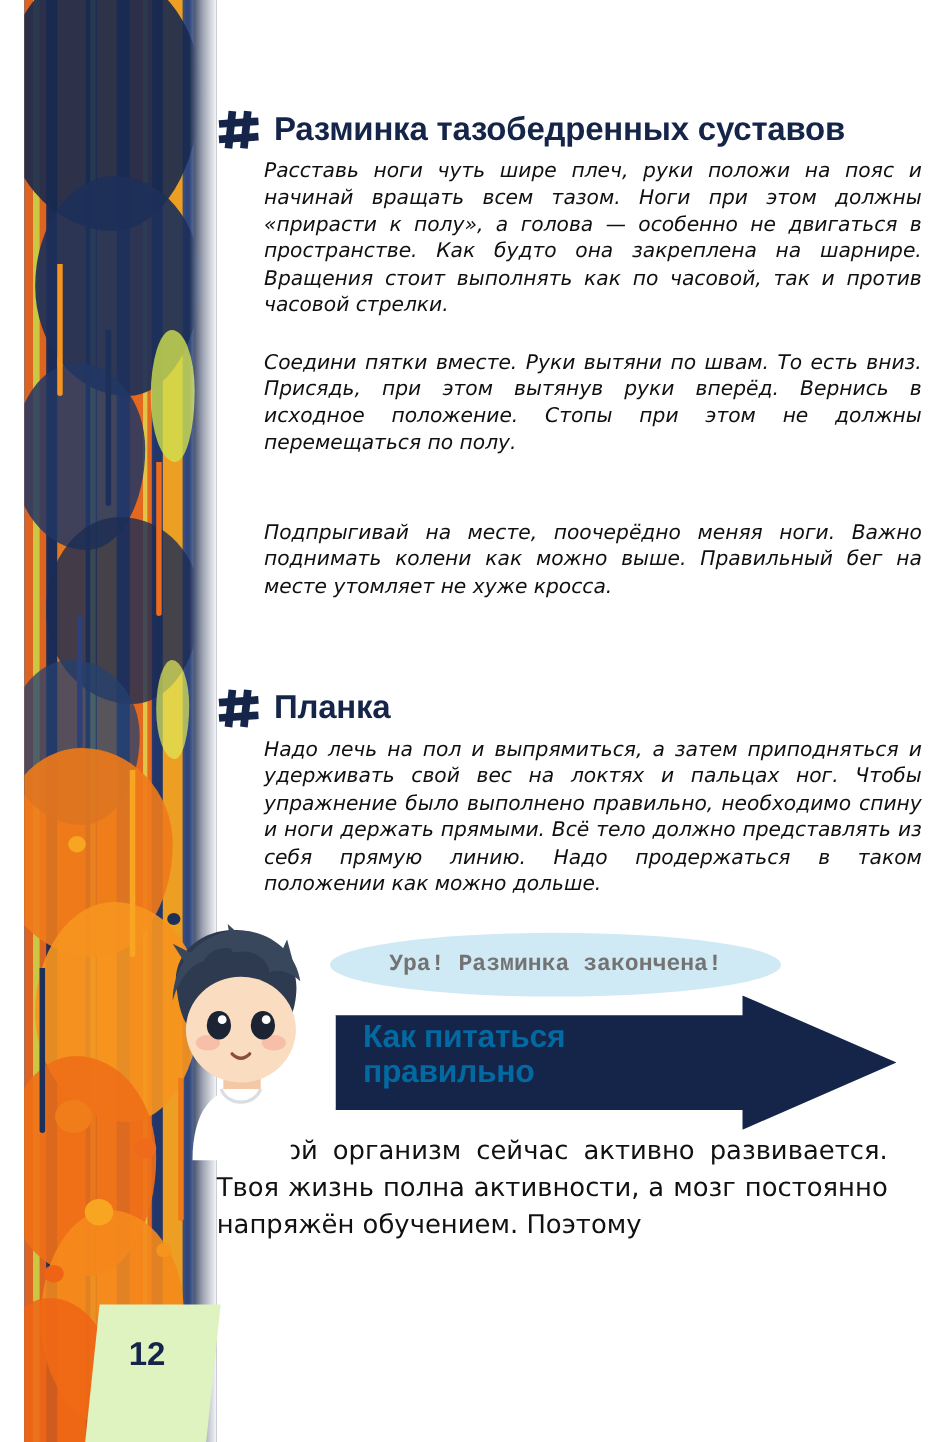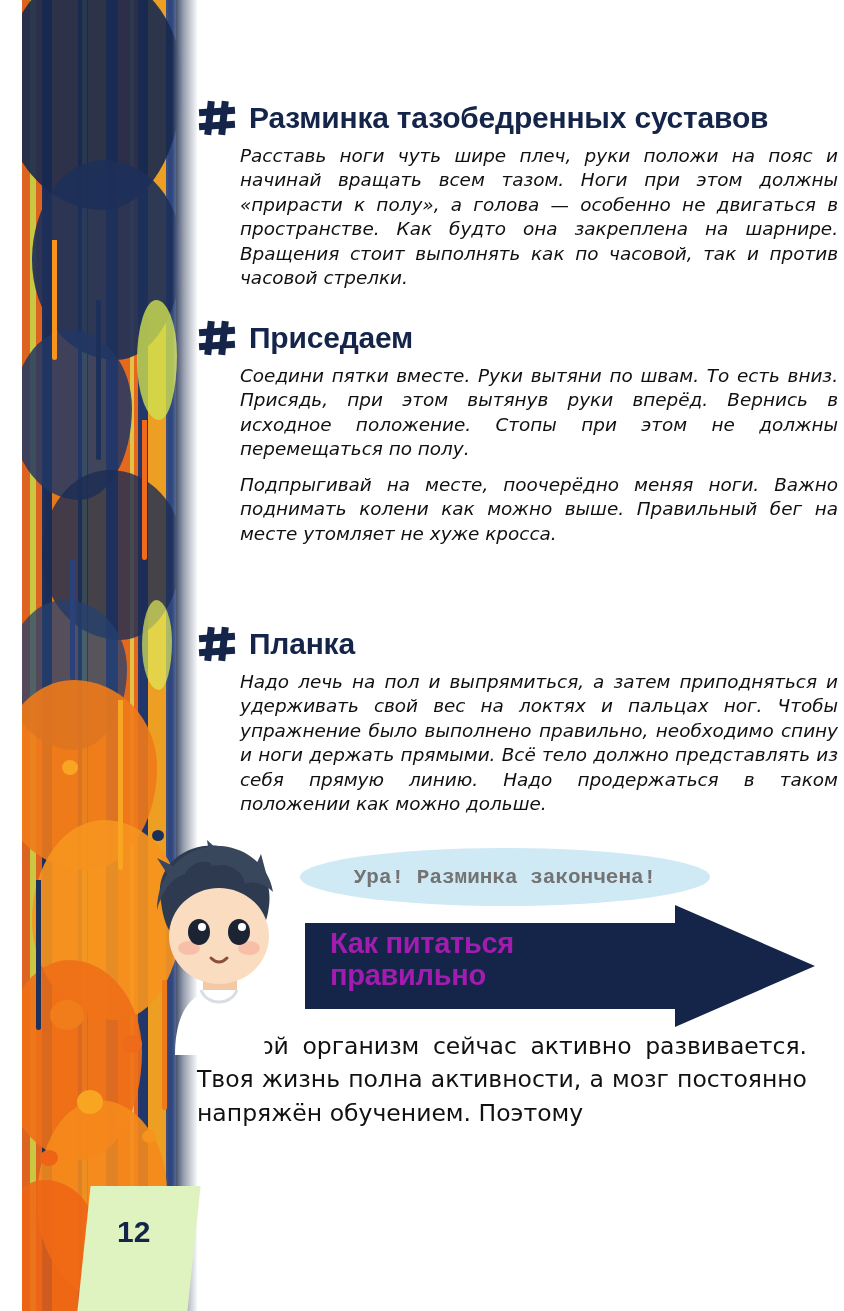--- a/index.html
+++ b/index.html
@@ -136,21 +136,21 @@
   .arrow-wrap svg { display: block; }
   .arrow-title {
     position: absolute;
     left: 125px;
     top: 22px;
     width: 330px;
     font-family: "Liberation Sans", sans-serif;
     font-weight: bold;
     font-size: 29px;
     line-height: 1.12;
-    color: #a21caf;
+    color: #0369a1;
     letter-spacing: -0.3px;
   }
 
   
   .closing {
     position: absolute;
     left: 0;
     top: 1030px;
     width: 610px;
     font-family: "DejaVu Sans", sans-serif;
@@ -262,33 +262,20 @@
               <rect x="2" y="24" width="36" height="7" transform="rotate(-4 20 27.5)"></rect>
             </g>
           </svg>
         </span>
         <span class="head-title">Разминка тазобедренных суставов</span>
       </div>
       <div class="body-text italic">Расставь ноги чуть шире плеч, руки положи на пояс и начинай вращать всем тазом. Ноги при этом должны «прирасти к полу», а голова — особенно не двигаться в пространстве. Как будто она закреплена на шарнире. Вращения стоит выполнять как по часовой, так и против часовой стрелки.</div>
     </div>
 
     <div class="section" style="top:318px;">
-      <div class="head-row">
-        <span class="hash-icon">
-          <svg width="40" height="40" viewBox="0 0 40 40">
-            <g fill="#15254a">
-              <rect x="9" y="3" width="7" height="34" transform="rotate(6 12.5 20)"></rect>
-              <rect x="23" y="3" width="7" height="34" transform="rotate(6 26.5 20)"></rect>
-              <rect x="2" y="10" width="36" height="7" transform="rotate(-4 20 13.5)"></rect>
-              <rect x="2" y="24" width="36" height="7" transform="rotate(-4 20 27.5)"></rect>
-            </g>
-          </svg>
-        </span>
-        <span class="head-title">Приседаем</span>
-      </div>
       <div class="body-text italic">Соедини пятки вместе. Руки вытяни по швам. То есть вниз. Присядь, при этом вытянув руки вперёд. Вернись в исходное положение. Стопы при этом не должны перемещаться по полу.</div>
     </div>
 
     <div class="section" style="top:473px;">
       <div class="body-text italic">Подпрыгивай на месте, поочерёдно меняя ноги. Важно поднимать колени как можно выше. Правильный бег на месте утомляет не хуже кросса.</div>
     </div>
 
     <div class="section" style="top:624px;">
       <div class="head-row">
         <span class="hash-icon">

